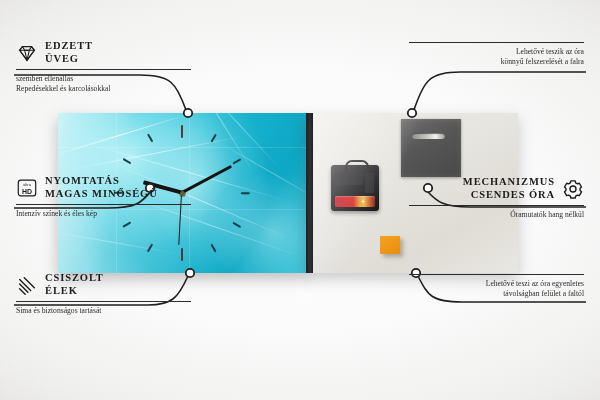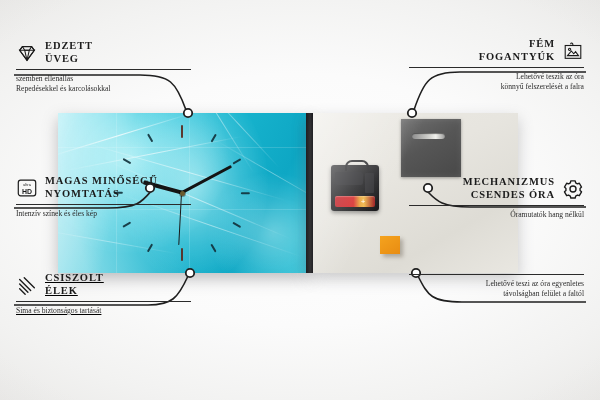--- a/index.html
+++ b/index.html
@@ -203,31 +203,31 @@
 <div class="callout left" style="left:16px;top:175px;">
   <div class="head">
     <span class="ico">
       <svg width="22" height="22" viewBox="0 0 24 24">
         <rect x="2.5" y="3.5" width="19" height="17" rx="2.5" fill="none" stroke="#1b1b1b" stroke-width="1.3"></rect>
         <text x="12" y="10.2" text-anchor="middle" font-family="Liberation Sans, sans-serif" font-size="4.4" fill="#1b1b1b">ultra</text>
         <text x="12" y="18" text-anchor="middle" font-family="Liberation Sans, sans-serif" font-size="7.6" font-weight="bold" fill="#1b1b1b">HD</text>
       </svg>
     </span>
     <div class="titles">
+      <div>NYOMTATÁS</div>
       <div>MAGAS MINŐSÉGŰ</div>
-      <div>NYOMTATÁS</div>
     </div>
   </div>
   <div class="rule"></div>
   <div class="sub">
     <div>Intenzív színek és éles kép</div>
   </div>
 </div>
 
-<div class="callout left" style="left:16px;top:272px;text-decoration:underline;">
+<div class="callout left" style="left:16px;top:272px;">
   <div class="head">
     <span class="ico">
       <svg width="22" height="22" viewBox="0 0 24 24" stroke="#1b1b1b" stroke-width="1.5" fill="none" stroke-linecap="round">
         <path d="M4 6 L16 18"></path>
           <path d="M4 11 L13 20"></path>
           <path d="M4 16 L10 22"></path>
           <path d="M9 4 L20 15"></path>
       </svg>
     </span>
     <div class="titles">
@@ -235,34 +235,20 @@
       <div>ÉLEK</div>
     </div>
   </div>
   <div class="rule"></div>
   <div class="sub">
     <div>Sima és biztonságos tartását</div>
   </div>
 </div>
 
 <div class="callout right" style="left:409px;top:38px;">
-  <div class="head">
-    <div class="titles">
-      <div>FÉM</div>
-      <div>FOGANTYÚK</div>
-    </div>
-    <span class="ico">
-      <svg width="22" height="22" viewBox="0 0 24 24" fill="none" stroke="#1b1b1b" stroke-width="1.2">
-        <rect x="3.5" y="6" width="17" height="14"></rect>
-        <path d="M12 6 C12 3 9.5 2.5 9.5 4.5"></path>
-        <path d="M6 17l4.2-5 2.6 3 2-2.2L18 17z"></path>
-        <circle cx="8.3" cy="10.2" r="1.2"></circle>
-      </svg>
-    </span>
-  </div>
   <div class="rule"></div>
   <div class="sub">
     <div>Lehetővé teszik az óra</div>
     <div>könnyű felszerelését a falra</div>
   </div>
 </div>
 
 <div class="callout right" style="left:409px;top:176px;">
   <div class="head">
     <div class="titles">

